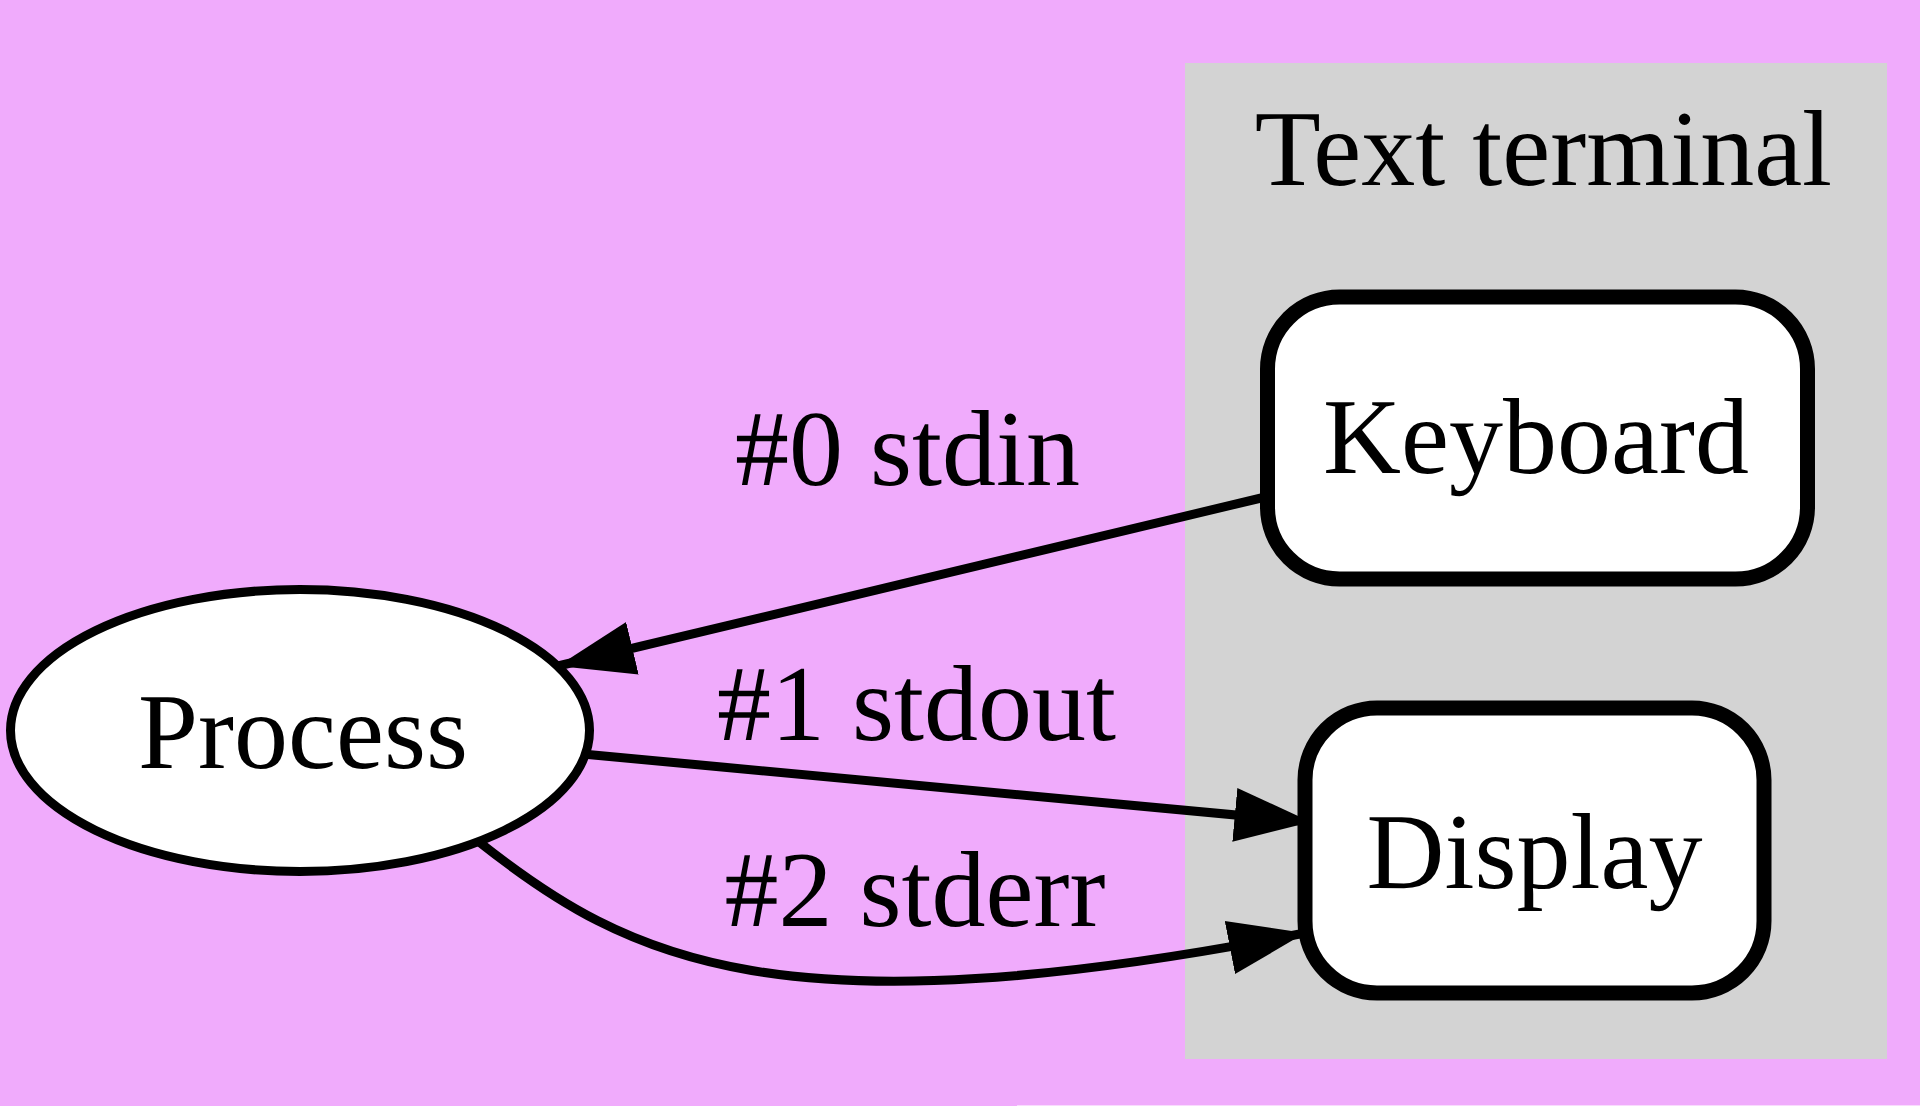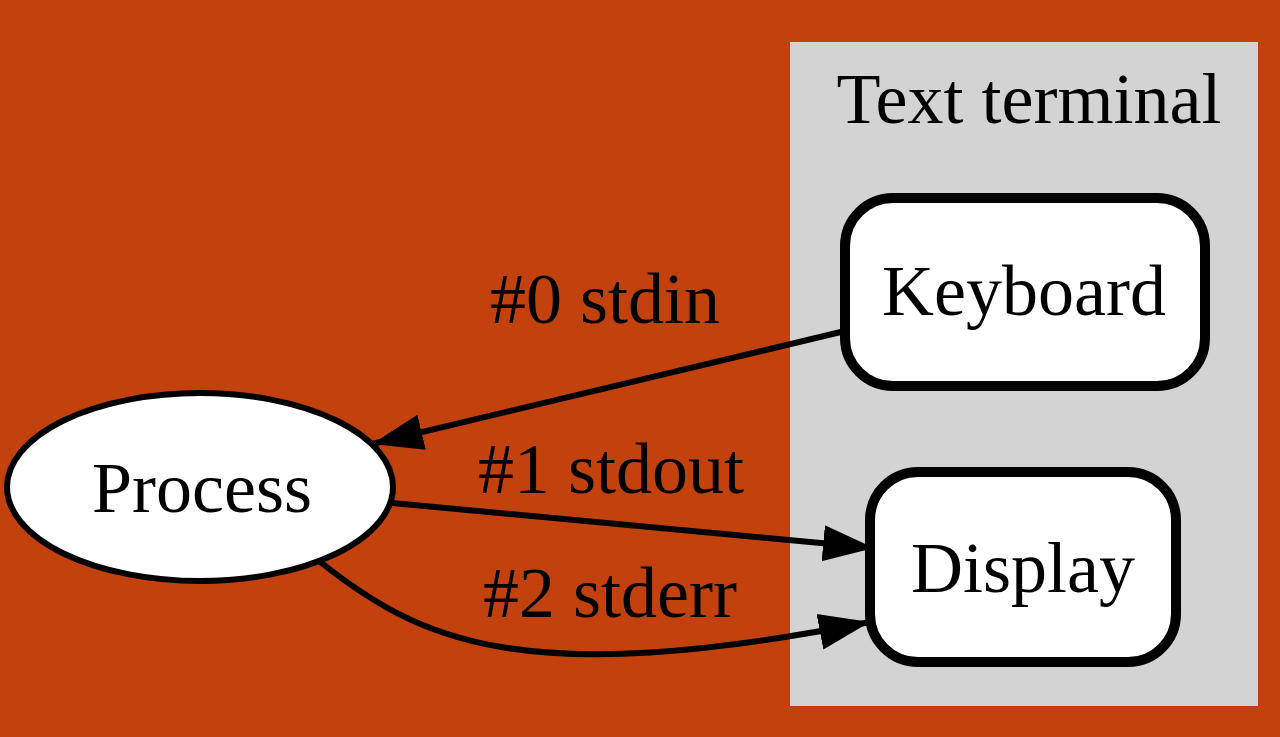--- a/index.html
+++ b/index.html
@@ -4,21 +4,21 @@
 <style>
   html, body {
     margin: 0;
     padding: 0;
     background: #ffffff;
   }
   .stage {
     position: relative;
     width: 1280px;
     height: 737px;
-    background: #c2410c;
+    background: #f0abfc;
     overflow: hidden;
   }
   svg {
     display: block;
   }
   .diagram-text {
     font-family: "Liberation Serif", "DejaVu Serif", serif;
     font-size: 72px;
     fill: #000000;
   }

